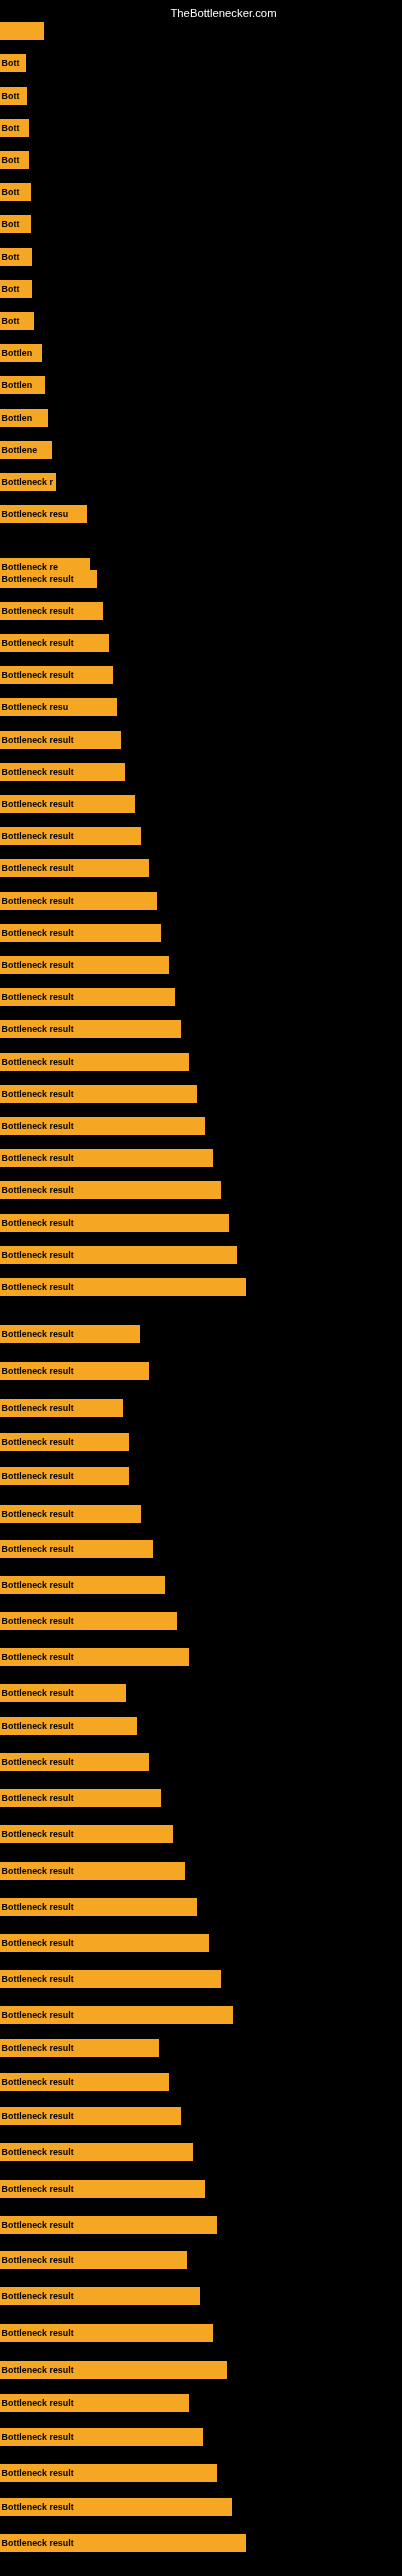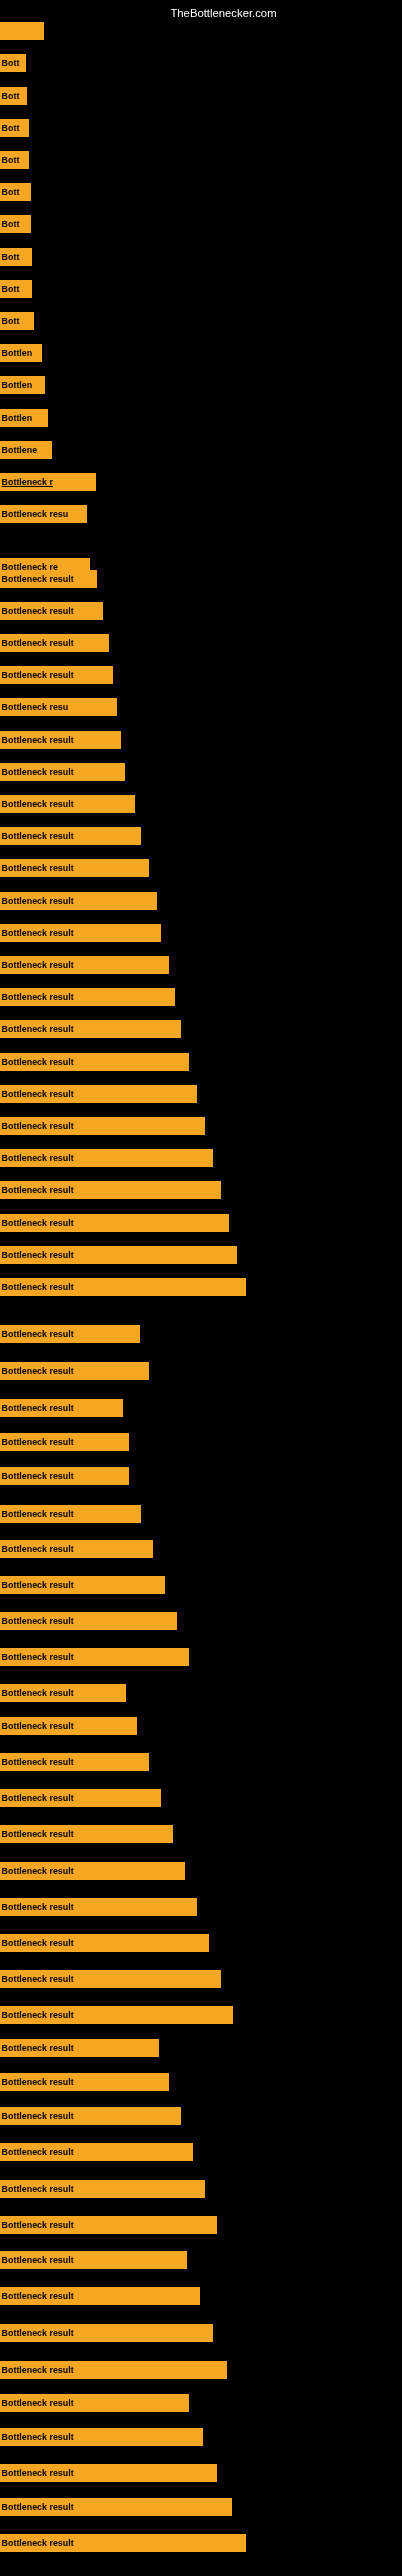--- a/index.html
+++ b/index.html
@@ -116,21 +116,21 @@
       <div class="bar" style="width: 48px;">
         <span class="bar-label">Bottlen</span>
       </div>
     </div>
     <div class="bar-container" style="top: 439px;">
       <div class="bar" style="width: 52px;">
         <span class="bar-label">Bottlene</span>
       </div>
     </div>
     <div class="bar-container" style="top: 471px;">
-      <div class="bar" style="width: 96px; text-decoration: underline;">
+      <div class="bar" style="width: 56px;">
         <span class="bar-label">Bottleneck r</span>
       </div>
     </div>
     <div class="bar-container" style="top: 503px;">
       <div class="bar" style="width: 87px;">
         <span class="bar-label">Bottleneck resu</span>
       </div>
     </div>
     <div class="bar-container" style="top: 556px;">
       <div class="bar" style="width: 90px;">

